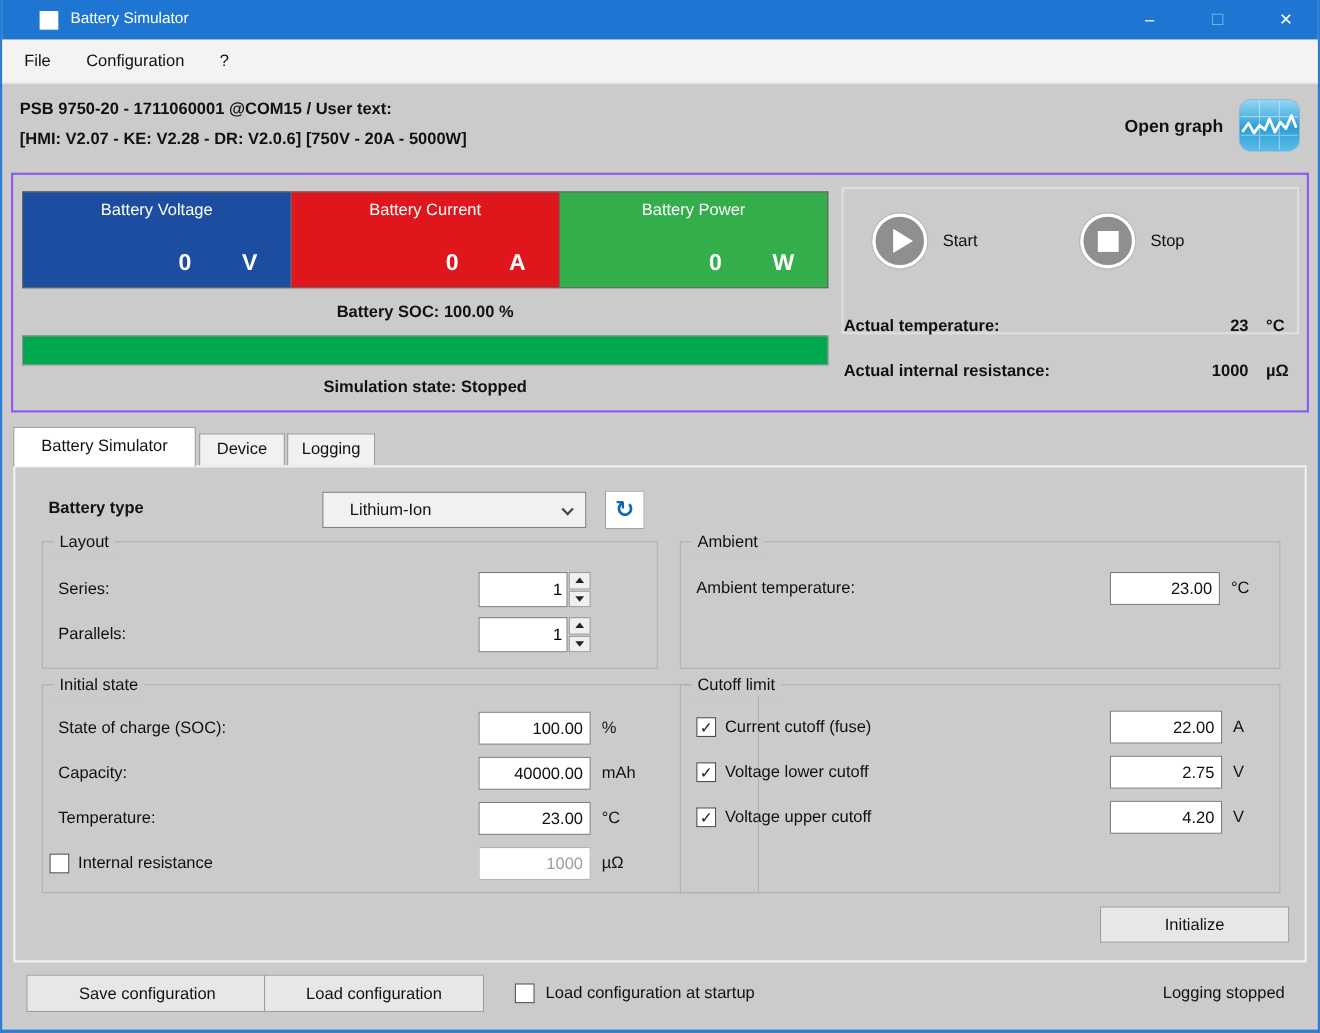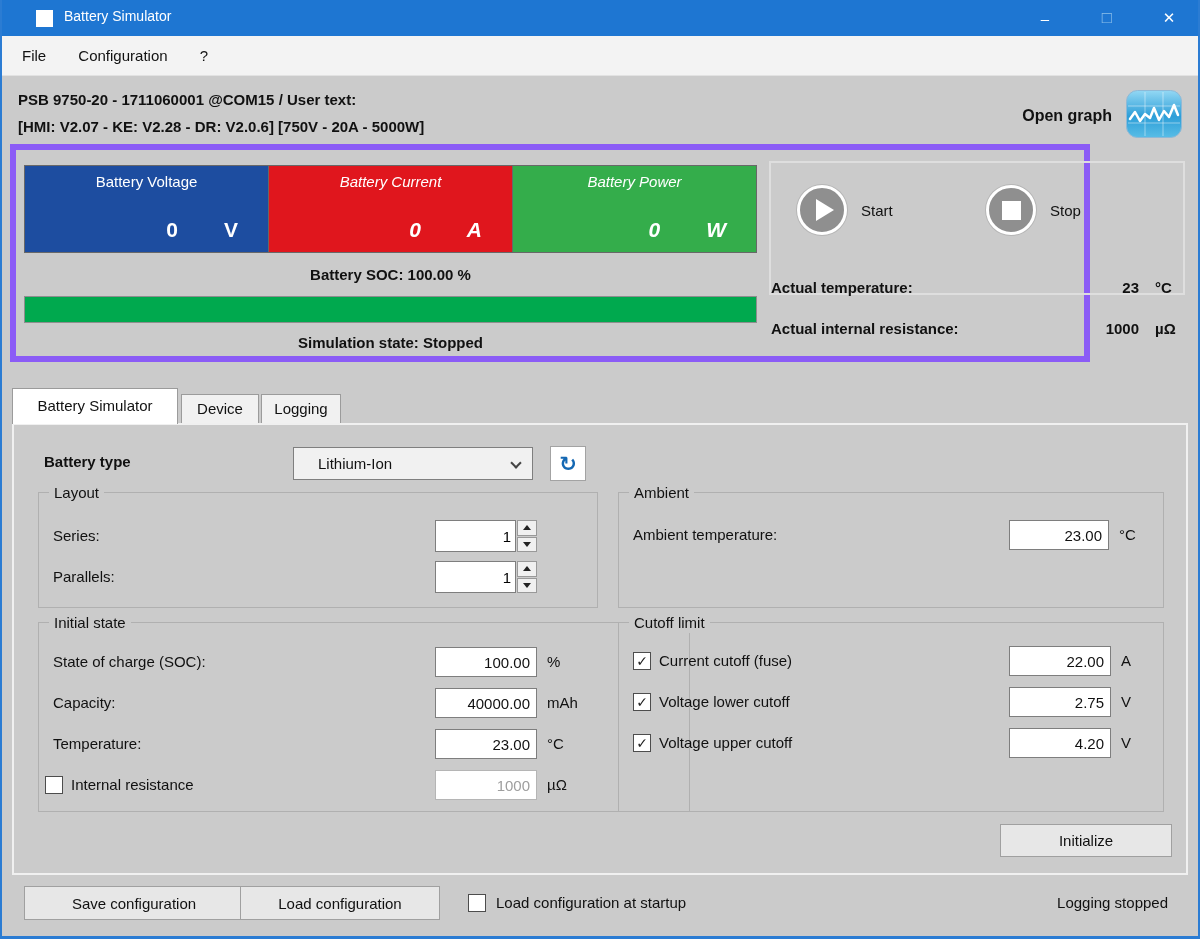--- a/index.html
+++ b/index.html
@@ -20,24 +20,24 @@
   .winbtn.max { color:#8fc0ea; font-size:17px; }
   
   .menubar { position:absolute; left:-2px; top:36px; width:1200px; height:40px; background:#f3f3f3; border-bottom:1px solid #e2e2e2; }
   .menu-item { display:inline-block; line-height:40px; padding:0 14px; }
   .menu-item:first-child { margin-left:8px; }
   
   .infoline { font-weight:600; line-height:27px; white-space:nowrap; }
   .open-graph { position:absolute; right:16px; top:90px; display:flex; align-items:center; gap:14px; cursor:default; }
   .open-graph .lbl { font-weight:600; font-size:16px; }
   
-  .status-panel { position:absolute; left:8px; top:144px; width:1080px; height:218px; border:6px solid #8b5cf6; }
+  .status-panel { position:absolute; left:8px; top:157px; width:1180px; height:218px; border:2px solid #8b5cf6; }
   .meters { position:absolute; left:8px; top:15px; width:733px; height:88px; display:flex; }
   .meter { flex:1; border:1px solid #686868; color:#fff; display:flex; flex-direction:column; justify-content:space-between; }
-  .meter + .meter { border-left:none;font-style:italic; }
+  .meter + .meter { border-left:none; }
   .meter .mlabel { text-align:center; padding-top:7px; font-size:15px; }
   .meter .mval { display:flex; justify-content:flex-end; align-items:baseline; gap:46px; padding:0 30px 10px 0; font-size:21px; font-weight:bold; }
   .soc-text, .sim-text { position:absolute; left:8px; width:733px; text-align:center; font-weight:600; }
   .soc-bar { position:absolute; left:8px; top:146px; width:733px; height:27px; border:1px solid #8e8e8e; }
   .startstop { position:absolute; left:753px; top:11px; width:416px; height:134px; border:2px solid #dedede; }
   .ctrl { position:absolute; top:22px; display:flex; align-items:center; gap:14px; cursor:default; }
   .circle { width:50px; height:50px; border-radius:50%; background:#8f8f8f; border:3px solid #fff; display:flex; align-items:center; justify-content:center; box-shadow:0 0 0 1px #b5b5b5; }
   .play-tri { width:0; height:0; border-top:11px solid transparent; border-bottom:11px solid transparent; border-left:18px solid #fff; margin-left:5px; }
   .stop-sq { width:19px; height:19px; background:#fff; }
   .actual-row { position:absolute; left:755px; width:414px; display:flex; line-height:22px; font-weight:600; }

